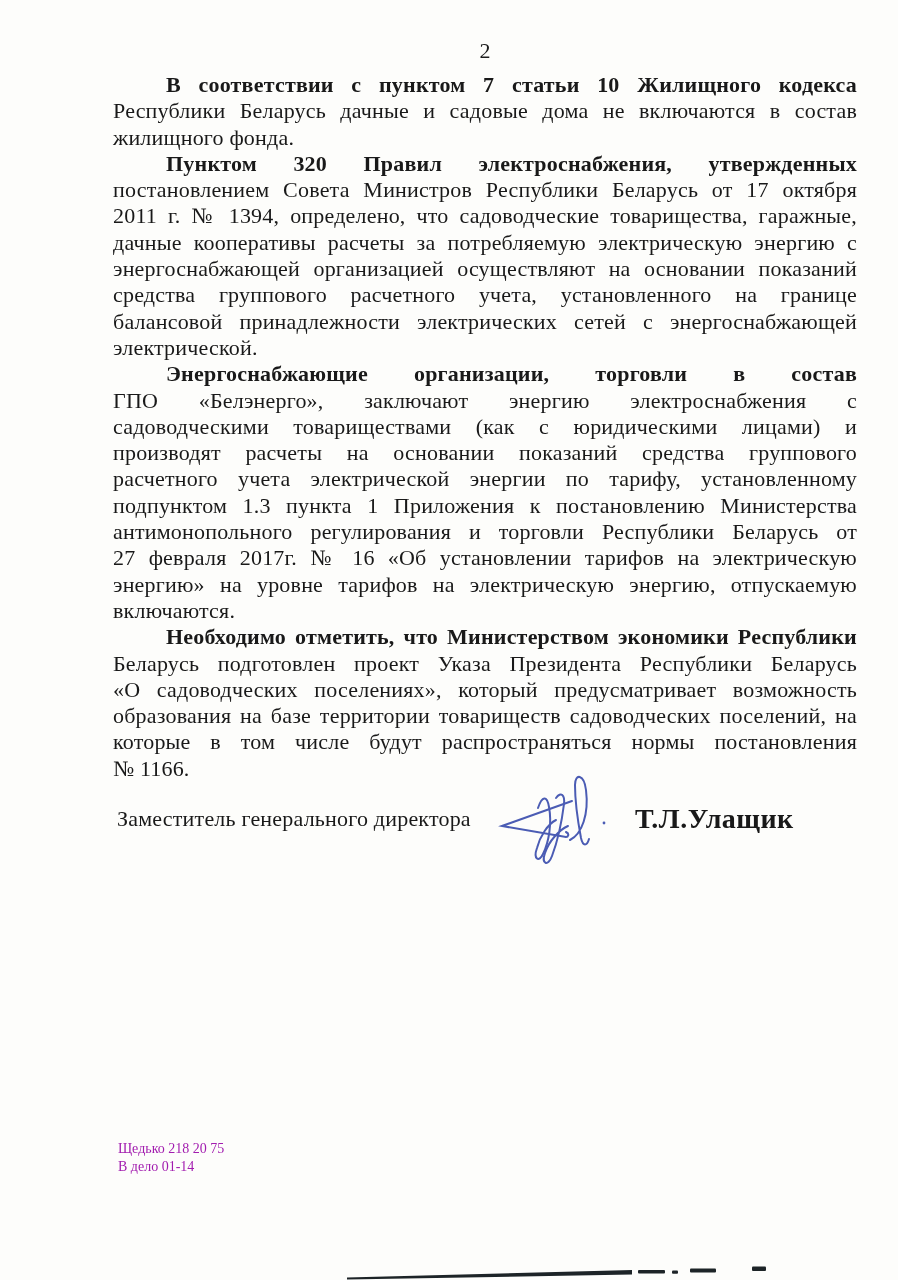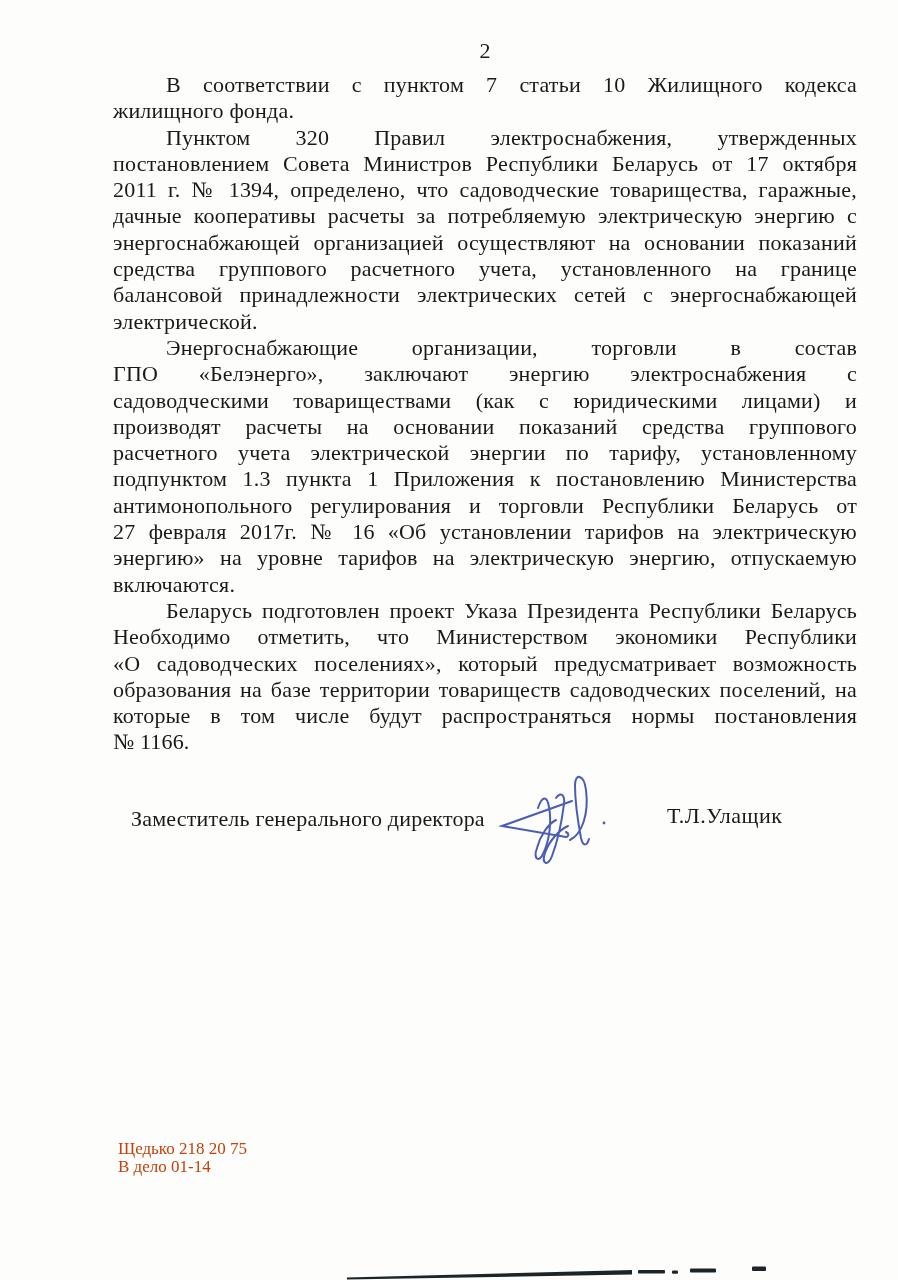--- a/index.html
+++ b/index.html
@@ -35,67 +35,69 @@
   }
   .para { margin: 0; padding: 0; }
   .line {
     font-size: 22px;
     line-height: 26.3px;
     text-align: justify;
     text-align-last: justify;
     white-space: normal;
     letter-spacing: 0.2px;
   }
-  .para .line:first-child { text-indent: 53px; }
+  .para .line:first-child { text-indent: 53px; font-weight: bold; }
   .para .line:last-child  { text-align-last: left; }
   .sig-title {
     position: absolute;
-    left: 131px;
+    left: 117px;
     top: 806px;
     font-size: 22px;
     color: #191919;
     letter-spacing: 0.2px;
   }
   .sig-name {
     position: absolute;
-    left: 667px;
+    left: 635px;
     top: 803px;
-    font-size: 22px;
+    font-size: 28px;
     color: #191919;
     letter-spacing: 0.5px;
+    font-weight: bold;
   }
   .signature-svg {
     position: absolute;
     left: 492px;
     top: 768px;
   }
   .footer {
     position: absolute;
     left: 118px;
     top: 1140px;
-    font-size: 17px;
+    font-size: 14px;
     line-height: 17.5px;
-    color: #c2410c;
+    color: #a21caf;
   }
   .artifacts-svg {
     position: absolute;
     left: 340px;
     top: 1258px;
   }
 </style>
 </head>
 <body>
 
 <div class="page">
 
   <div class="page-number">2</div>
 
   <div class="body-text">
     <div class="para">
         <div class="line">В соответствии с пунктом 7 статьи 10 Жилищного кодекса</div>
+        <div class="line">Республики Беларусь дачные и садовые дома не включаются в состав</div>
         <div class="line">жилищного фонда.</div>
       </div>
     <div class="para">
         <div class="line">Пунктом 320 Правил электроснабжения, утвержденных</div>
         <div class="line">постановлением Совета Министров Республики Беларусь от 17 октября</div>
         <div class="line">2011 г. № 1394, определено, что садоводческие товарищества, гаражные,</div>
         <div class="line">дачные кооперативы расчеты за потребляемую электрическую энергию с</div>
         <div class="line">энергоснабжающей организацией осуществляют на основании показаний</div>
         <div class="line">средства группового расчетного учета, установленного на границе</div>
         <div class="line">балансовой принадлежности электрических сетей с энергоснабжающей</div>
@@ -107,22 +109,22 @@
         <div class="line">садоводческими товариществами (как с юридическими лицами) и</div>
         <div class="line">производят расчеты на основании показаний средства группового</div>
         <div class="line">расчетного учета электрической энергии по тарифу, установленному</div>
         <div class="line">подпунктом 1.3 пункта 1 Приложения к постановлению Министерства</div>
         <div class="line">антимонопольного регулирования и торговли Республики Беларусь от</div>
         <div class="line">27 февраля 2017г. № 16 «Об установлении тарифов на электрическую</div>
         <div class="line">энергию» на уровне тарифов на электрическую энергию, отпускаемую</div>
         <div class="line">включаются.</div>
       </div>
     <div class="para">
+        <div class="line">Необходимо отметить, что Министерством экономики Республики</div>
         <div class="line">Беларусь подготовлен проект Указа Президента Республики Беларусь</div>
-        <div class="line">Необходимо отметить, что Министерством экономики Республики</div>
         <div class="line">«О садоводческих поселениях», который предусматривает возможность</div>
         <div class="line">образования на базе территории товариществ садоводческих поселений, на</div>
         <div class="line">которые в том числе будут распространяться нормы постановления</div>
         <div class="line">№ 1166.</div>
       </div>
   </div>
 
   <span class="sig-title">Заместитель генерального директора</span>
 
   <svg class="signature-svg" width="126" height="108" viewBox="0 0 126 108" fill="none" xmlns="http://www.w3.org/2000/svg">

